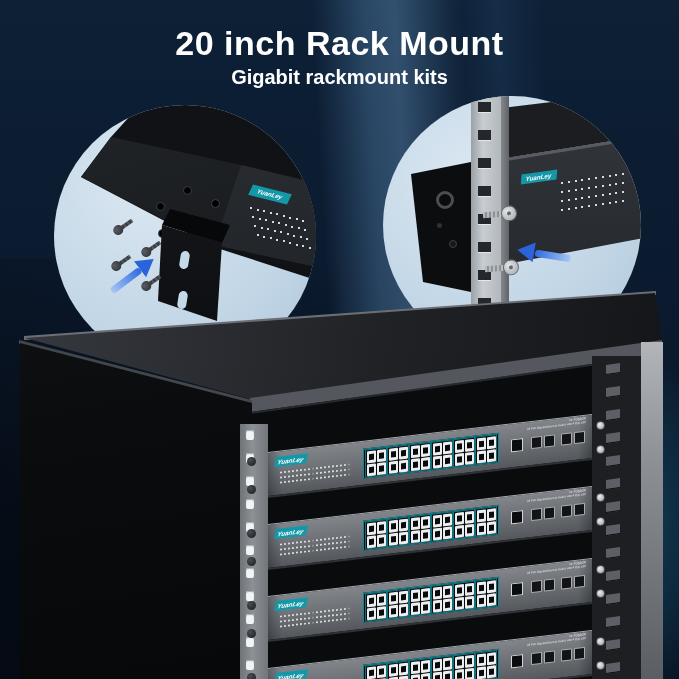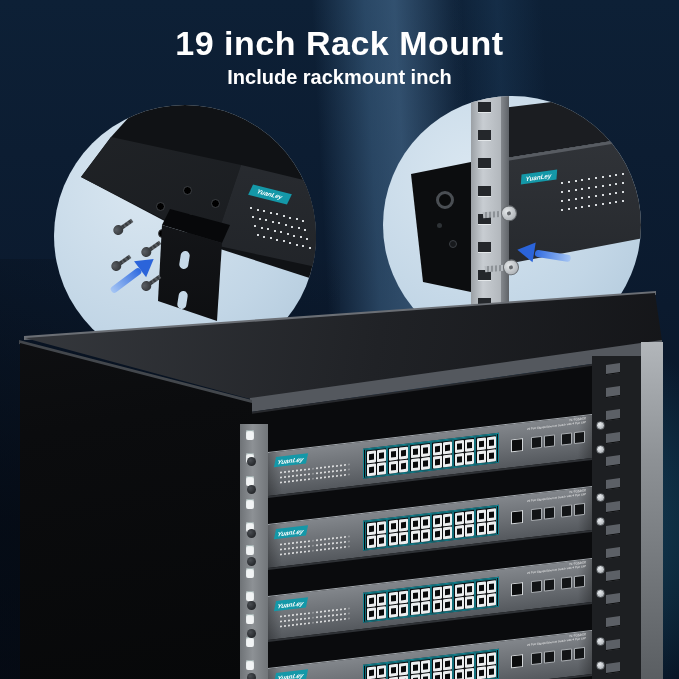--- a/index.html
+++ b/index.html
@@ -132,22 +132,22 @@
 <body>
 
 <div id="canvas">
 
   <div class="abs bg-band"></div>
   <div class="abs bg-band2"></div>
   <div class="abs bg-teal"></div>
   <div class="abs bg-darkl"></div>
 
   <div class="abs title-wrap">
-    <div class="title-main">19 inch Rack Mount</div>
-    <div class="title-sub">Include rackmount inch</div>
+    <div class="title-main">20 inch Rack Mount</div>
+    <div class="title-sub">Gigabit rackmount kits</div>
   </div>
 
   <div id="circle-left" class="abs circle">
     <div class="clip lc-body"></div>
     <div class="clip lc-bottom"></div>
     <div class="clip lc-front"></div>
     <div id="lc-holes">
         <div class="hole6" style="left: 102px; top: 97px;"></div>
         <div class="hole6" style="left: 129px; top: 81px;"></div>
         <div class="hole6" style="left: 157px; top: 94px;"></div>

